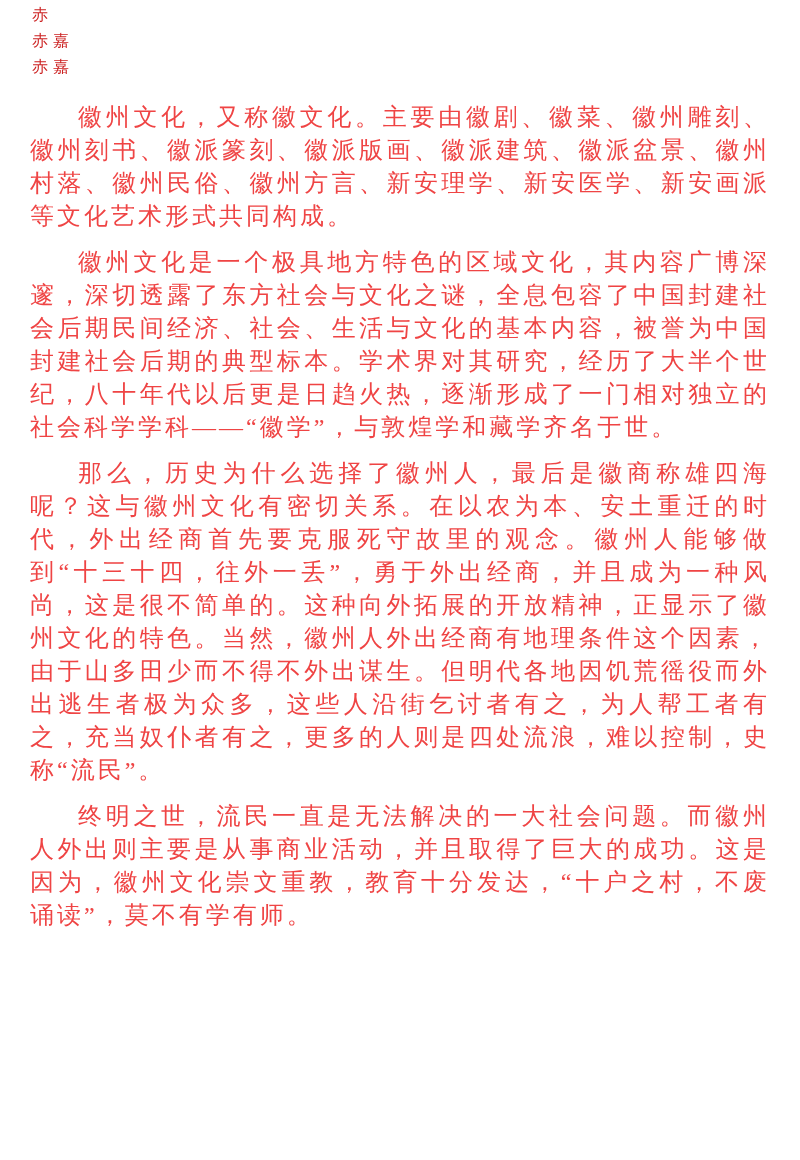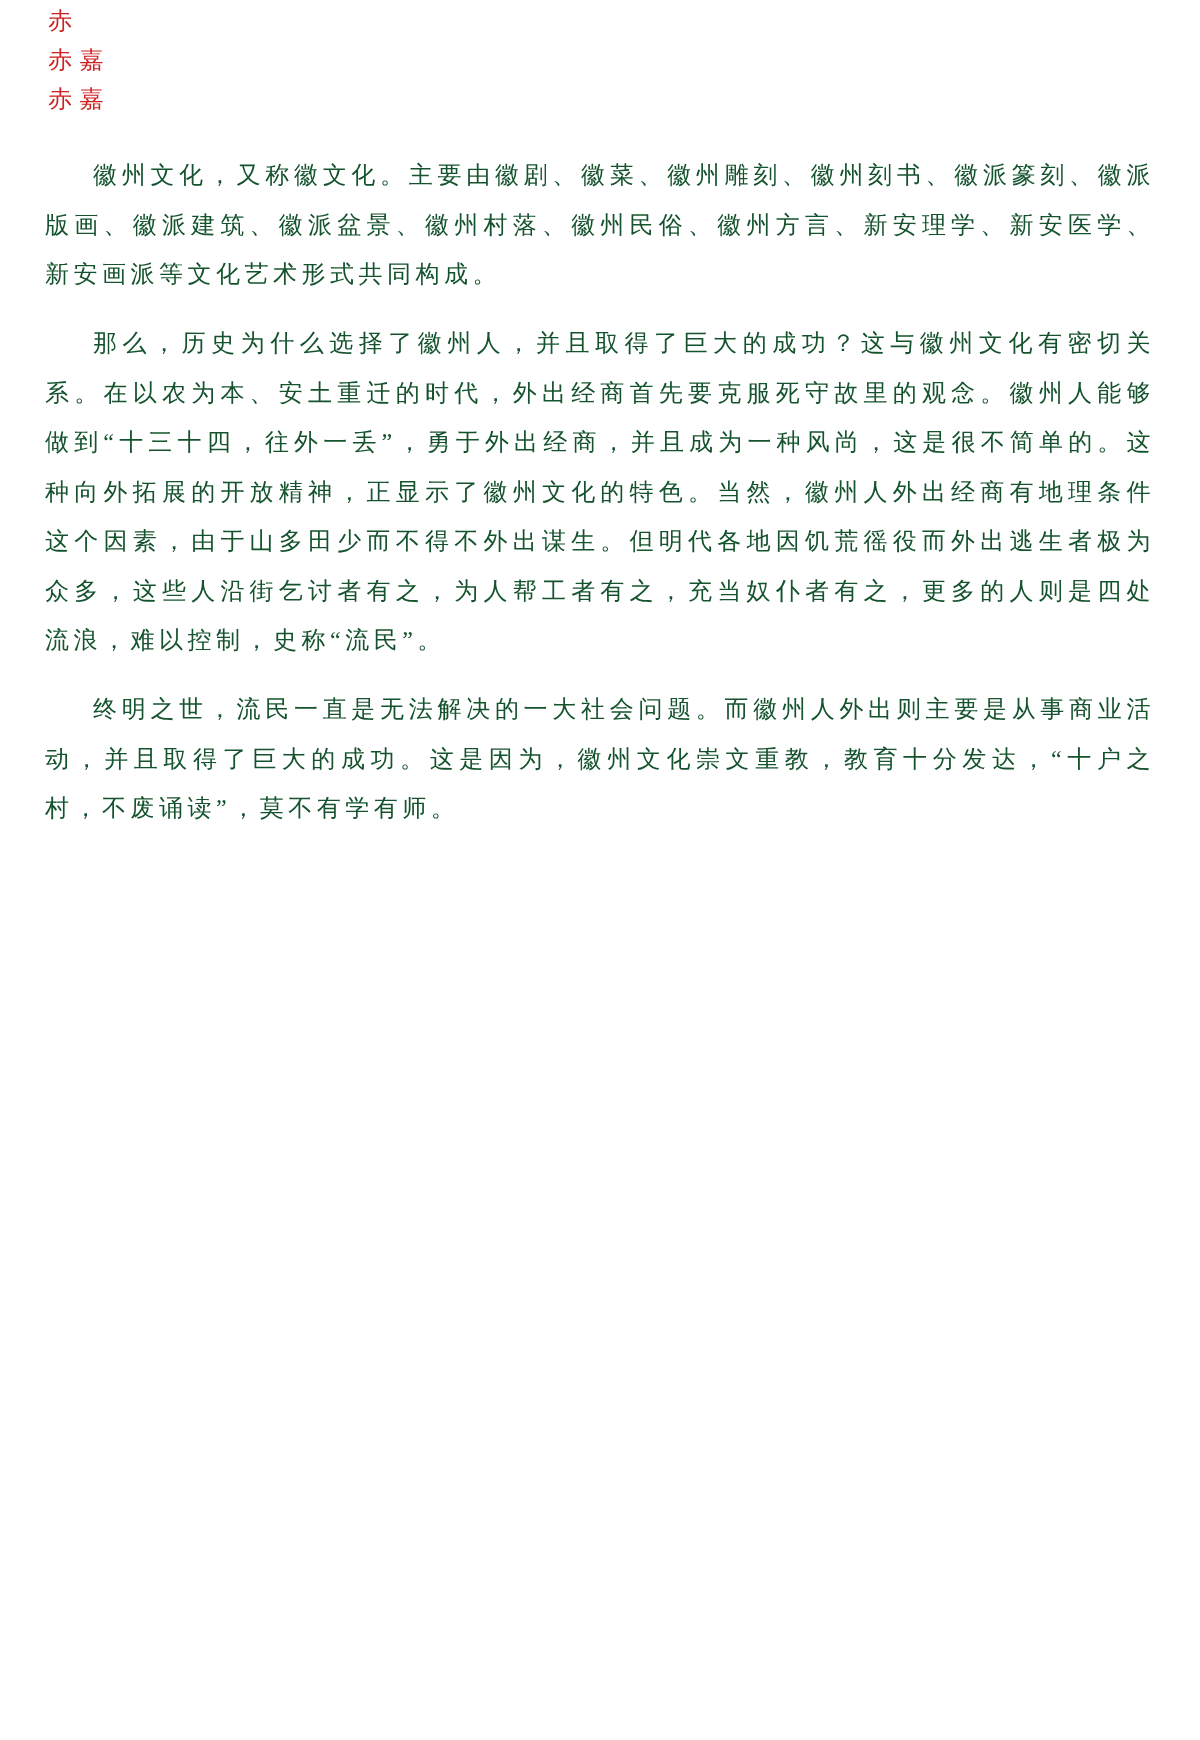--- a/index.html
+++ b/index.html
@@ -27,41 +27,42 @@
     font-family: "Liberation Serif", "DejaVu Serif", serif;
   }
   .content {
     position: absolute;
     top: 101px;
     left: 30px;
     width: 740px;
   }
   .para {
     margin: 0 0 13px 0;
-    font-size: 16px;
+    font-size: 24px;
     line-height: 33px;
     letter-spacing: 3px;
-    color: #14532d;
+    color: #ef4444;
     text-align: justify;
     text-justify: inter-character;
     text-indent: 2em;
     word-break: break-all;
   }
 </style>
 </head>
 <body>
 
 <div class="page">
 
   <div class="red-marks">
     <div class="red-line">赤</div>
     <div class="red-line">赤嘉</div>
     <div class="red-line">赤嘉</div>
   </div>
 
   <main class="content">
     <p class="para">徽州文化，又称徽文化。主要由徽剧、徽菜、徽州雕刻、徽州刻书、徽派篆刻、徽派版画、徽派建筑、徽派盆景、徽州村落、徽州民俗、徽州方言、新安理学、新安医学、新安画派等文化艺术形式共同构成。</p>
-    <p class="para">那么，历史为什么选择了徽州人，并且取得了巨大的成功？这与徽州文化有密切关系。在以农为本、安土重迁的时代，外出经商首先要克服死守故里的观念。徽州人能够做到“十三十四，往外一丢”，勇于外出经商，并且成为一种风尚，这是很不简单的。这种向外拓展的开放精神，正显示了徽州文化的特色。当然，徽州人外出经商有地理条件这个因素，由于山多田少而不得不外出谋生。但明代各地因饥荒徭役而外出逃生者极为众多，这些人沿街乞讨者有之，为人帮工者有之，充当奴仆者有之，更多的人则是四处流浪，难以控制，史称“流民”。</p>
+    <p class="para">徽州文化是一个极具地方特色的区域文化，其内容广博深邃，深切透露了东方社会与文化之谜，全息包容了中国封建社会后期民间经济、社会、生活与文化的基本内容，被誉为中国封建社会后期的典型标本。学术界对其研究，经历了大半个世纪，八十年代以后更是日趋火热，逐渐形成了一门相对独立的社会科学学科——“徽学”，与敦煌学和藏学齐名于世。</p>
+    <p class="para">那么，历史为什么选择了徽州人，最后是徽商称雄四海呢？这与徽州文化有密切关系。在以农为本、安土重迁的时代，外出经商首先要克服死守故里的观念。徽州人能够做到“十三十四，往外一丢”，勇于外出经商，并且成为一种风尚，这是很不简单的。这种向外拓展的开放精神，正显示了徽州文化的特色。当然，徽州人外出经商有地理条件这个因素，由于山多田少而不得不外出谋生。但明代各地因饥荒徭役而外出逃生者极为众多，这些人沿街乞讨者有之，为人帮工者有之，充当奴仆者有之，更多的人则是四处流浪，难以控制，史称“流民”。</p>
     <p class="para">终明之世，流民一直是无法解决的一大社会问题。而徽州人外出则主要是从事商业活动，并且取得了巨大的成功。这是因为，徽州文化崇文重教，教育十分发达，“十户之村，不废诵读”，莫不有学有师。</p>
 
   </main>
 
 </div>
 
 </body></html>

